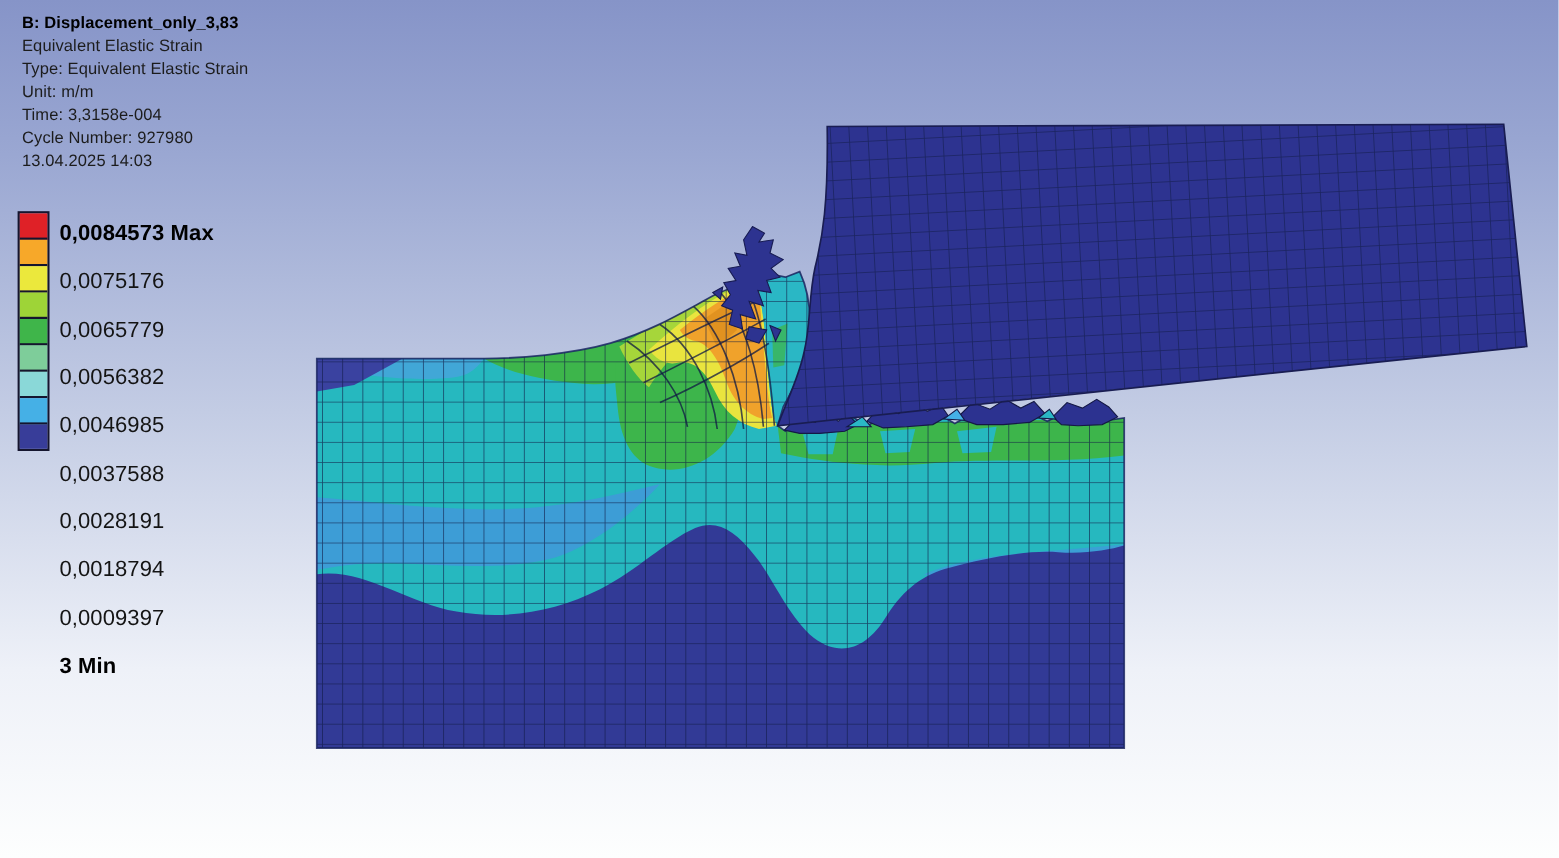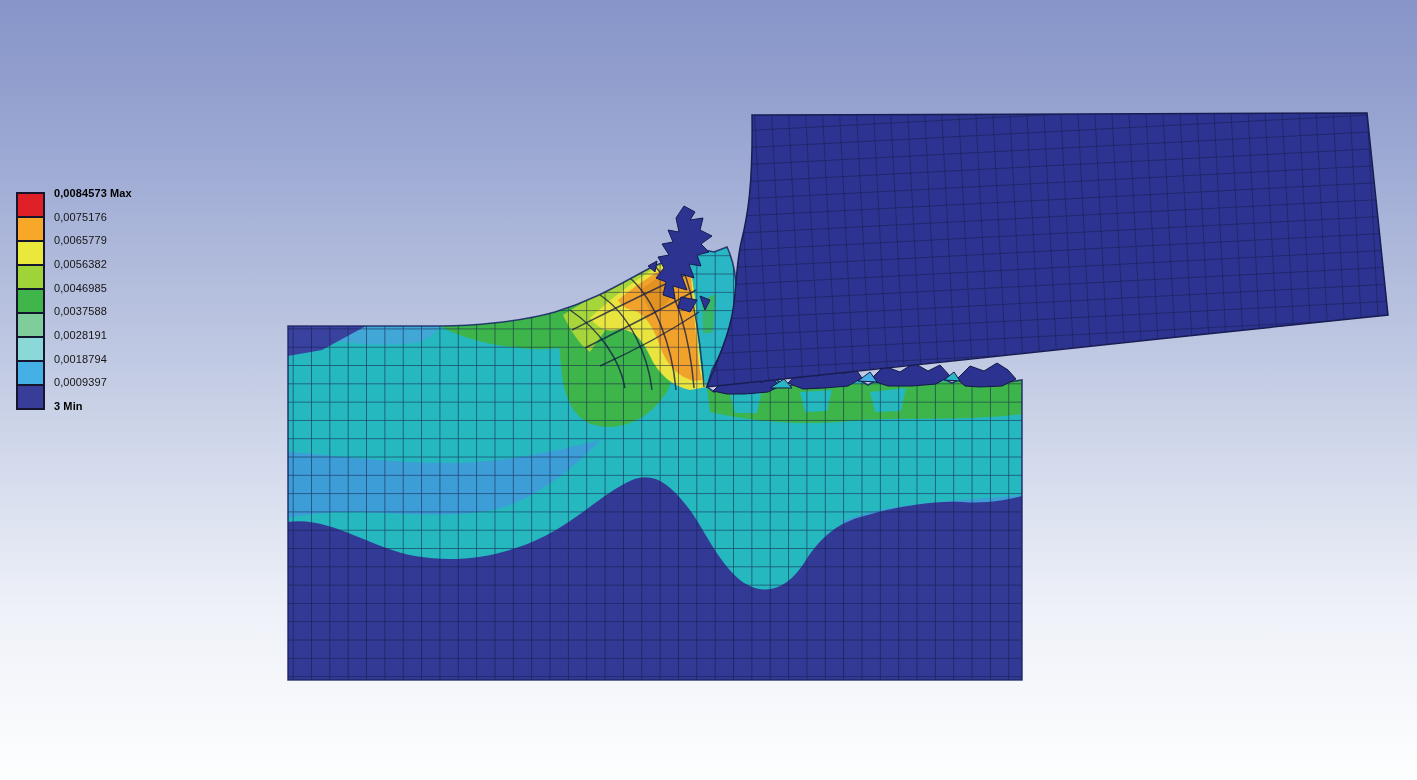--- a/index.html
+++ b/index.html
@@ -25,21 +25,21 @@
     width:25px;height:214px;
     border:2px solid #15152e;
     display:flex;flex-direction:column;
     box-sizing:content-box;
   }
   .legend-band{flex:1;border-bottom:2px solid #15152e;}
   .legend-band:last-child{border-bottom:none;}
   .legend-labels{position:absolute;left:54px;top:181px;}
   .legend-label{
     height:23.7px;display:flex;align-items:center;
-    font-size:11px;color:#141414;white-space:nowrap;letter-spacing:0.1px;
+    font-size:20px;color:#141414;white-space:nowrap;letter-spacing:0.1px;margin-top:20px;
   }
   .legend-label.bold{font-weight:bold;color:#000;}
 </style>
 </head>
 <body>
 
 <div class="viewport">
 
   <svg class="scene" viewBox="0 0 1417 780" xmlns="http://www.w3.org/2000/svg">
     <defs>
@@ -128,20 +128,29 @@
     </g>
 
     <g stroke="#171b52" stroke-width="1">
       <path d="M684,206 L695,212 L690,220 L703,218 L700,230 L712,236 L701,244 L709,252 L697,255 L701,266 L689,264 L694,278 L681,274 L687,290 L673,286 L675,299 L663,295 L666,282 L656,278 L664,268 L658,257 L669,255 L662,244 L673,242 L668,230 L679,232 L676,218 Z" fill="#2d3390"></path>
       <path d="M681,297 L697,300 L690,312 L678,308 Z" fill="#2d3390"></path>
       <path d="M700,296 L710,300 L705,310 Z" fill="#2d3390"></path>
       <path d="M648,266 L657,261 L655,272 Z" fill="#2d3390"></path>
     </g>
   </svg>
 
+  <div class="result-header">
+    <div class="title">B: Displacement_only_3,83</div>
+    <div>Equivalent Elastic Strain</div>
+    <div>Type: Equivalent Elastic Strain</div>
+    <div>Unit: m/m</div>
+    <div>Time: 3,3158e-004</div>
+    <div>Cycle Number: 927980</div>
+    <div>13.04.2025 14:03</div>
+  </div>
 
   <div class="legend">
     <div class="legend-bar">
       <div class="legend-band" style="background: rgb(223, 33, 39);"></div>
       <div class="legend-band" style="background: rgb(247, 168, 41);"></div>
       <div class="legend-band" style="background: rgb(235, 232, 60);"></div>
       <div class="legend-band" style="background: rgb(158, 212, 55);"></div>
       <div class="legend-band" style="background: rgb(63, 181, 74);"></div>
       <div class="legend-band" style="background: rgb(126, 205, 154);"></div>
       <div class="legend-band" style="background: rgb(138, 216, 216);"></div>

